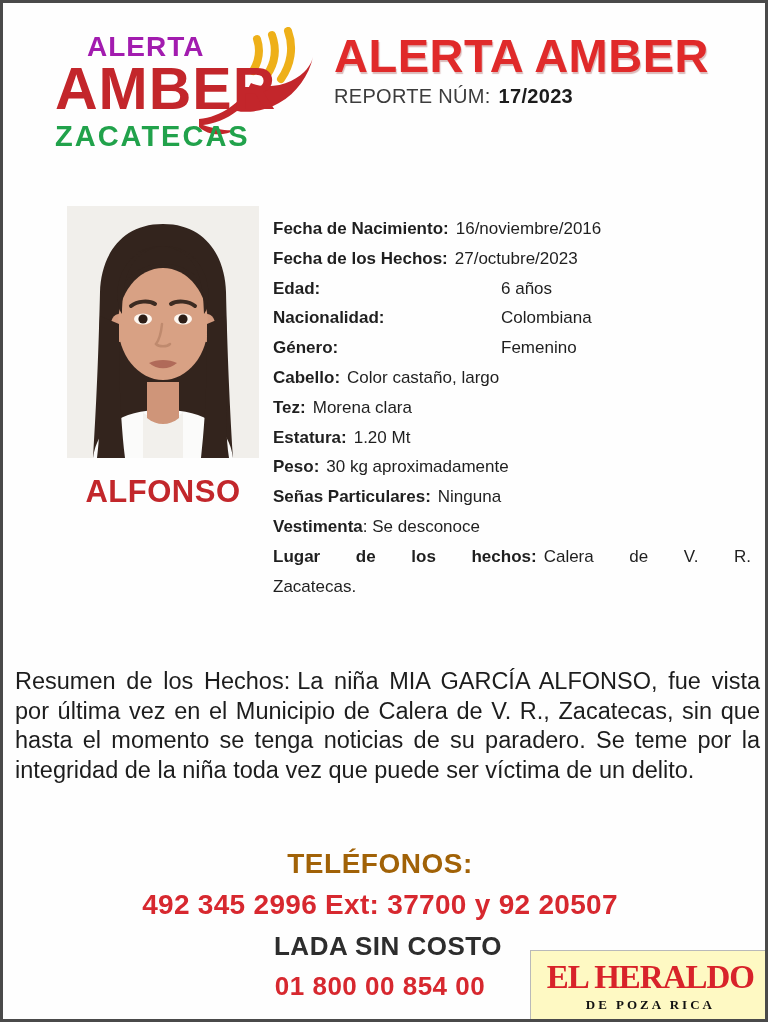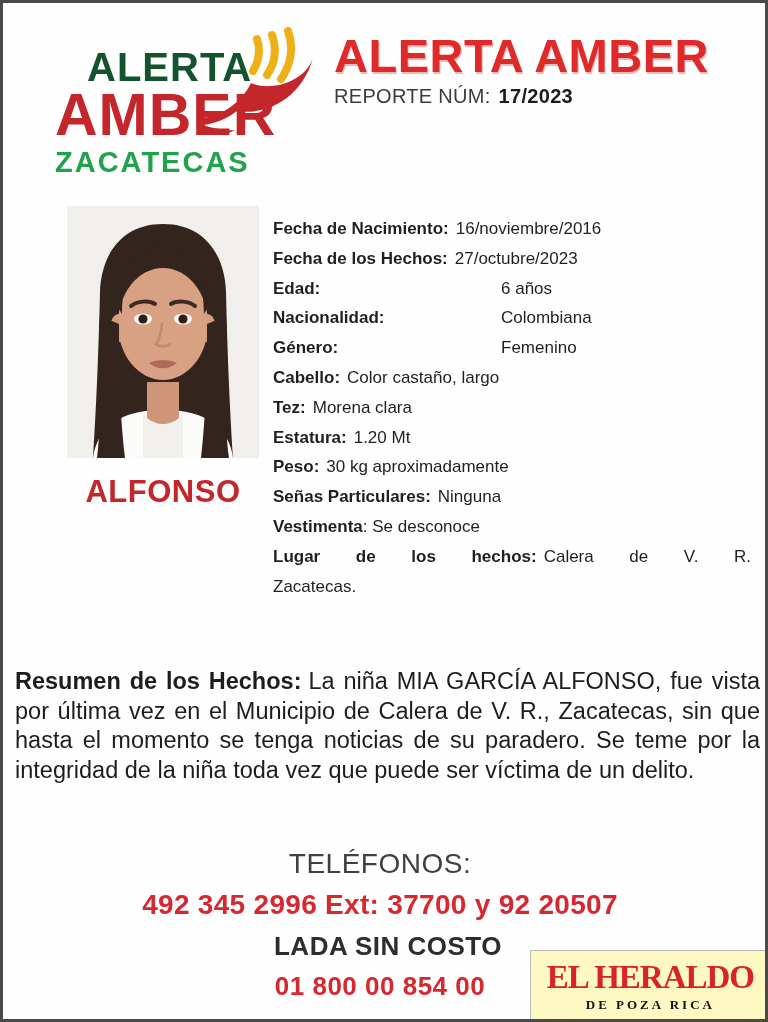--- a/index.html
+++ b/index.html
@@ -11,21 +11,21 @@
     width:768px; height:1022px;
     margin:0 auto;
     background:#fefefe;
     border:3px solid #4a4a4a;
     overflow:hidden;
   }
 
   
   .logo { position:absolute; left:52px; top:30px; width:260px; }
   .logo .horn { position:absolute; left:138px; top:-6px; width:122px; height:118px; z-index:0; }
-  .logo-l1 { position:relative; z-index:1; margin-left:32px; font-size:40px; font-weight:800; color:#14532d; letter-spacing:1px; line-height:1.0;margin-top:14px; }
+  .logo-l1 { position:relative; z-index:1; margin-left:32px; font-size:28px; font-weight:800; color:#a21caf; letter-spacing:1px; line-height:1.0; }
   .logo-l2 { position:relative; z-index:1; font-size:59px; font-weight:800; color:#c3262b; letter-spacing:1px; line-height:0.98; }
   .logo-l3 { position:relative; z-index:1; font-size:29px; font-weight:800; color:#21a24b; letter-spacing:2px; line-height:1.05; margin-top:2px; }
 
   .title-block { position:absolute; left:331px; top:28px; width:425px; }
   .main-title { font-size:47px; font-weight:800; color:#e02a2a; line-height:1.05; letter-spacing:0.5px; text-shadow:1px 2px 1px rgba(130,10,10,0.28); font-family:"Liberation Sans", sans-serif; }
   .report-line { margin-top:5px; font-size:20px; color:#3c3c3c; letter-spacing:0.3px; }
   .report-num { font-weight:800; color:#1c1c1c; margin-left:8px; }
 
   
   .photo { position:absolute; left:64px; top:203px; width:192px; height:252px; }
@@ -41,26 +41,26 @@
   .dl { font-weight:700; }
   .dv { margin-left:7px; }
   .row-tab .dl { display:inline-block; width:228px; }
   .row-tab .dv { margin-left:0; }
   .row-tight .dv { margin-left:0; }
   .row-just { white-space:normal; text-align:justify; text-align-last:justify; }
 
   
   .summary { position:absolute; left:12px; top:664px; width:745px;
     font-size:23.5px; line-height:29.6px; color:#1d1d1d; text-align:justify; }
-  .summary .sum-label { font-weight:700; }
+  .summary .sum-label { font-weight:400; }
   .summary .sum-text { margin-left:7px; }
 
   
   .phones { position:absolute; left:0; top:845px; width:768px; text-align:center; padding-right:14px; }
-  .tel-title  { font-size:28px; font-weight:400; color:#404040; letter-spacing:0.5px; }
+  .tel-title  { font-size:28px; font-weight:700; color:#a16207; letter-spacing:0.5px; }
   .tel-red    { font-size:28px; font-weight:800; color:#d7282f; margin-top:9px; letter-spacing:0.3px; }
   .tel-dark   { font-size:26px; font-weight:800; color:#2d2d2d; margin-top:10px; letter-spacing:0.5px;padding-left:16px; }
   .tel-red2   { font-size:26px; font-weight:800; color:#d7282f; margin-top:9px; letter-spacing:0.5px; }
 
   
   .publisher { position:absolute; right:-2px; bottom:-2px; background:#fef9c3;
     border:1px solid #b9b9b9; padding:10px 12px 7px 16px; text-align:center; min-width:218px; }
   .pub-name { font-family:"Liberation Serif", serif; font-weight:700; font-size:33px; color:#d8232a; letter-spacing:-1px; line-height:1; }
   .pub-tagline { font-family:"Liberation Serif", serif; font-weight:700; font-size:13px; color:#121212; letter-spacing:3px; margin-top:3px; }
 </style>

